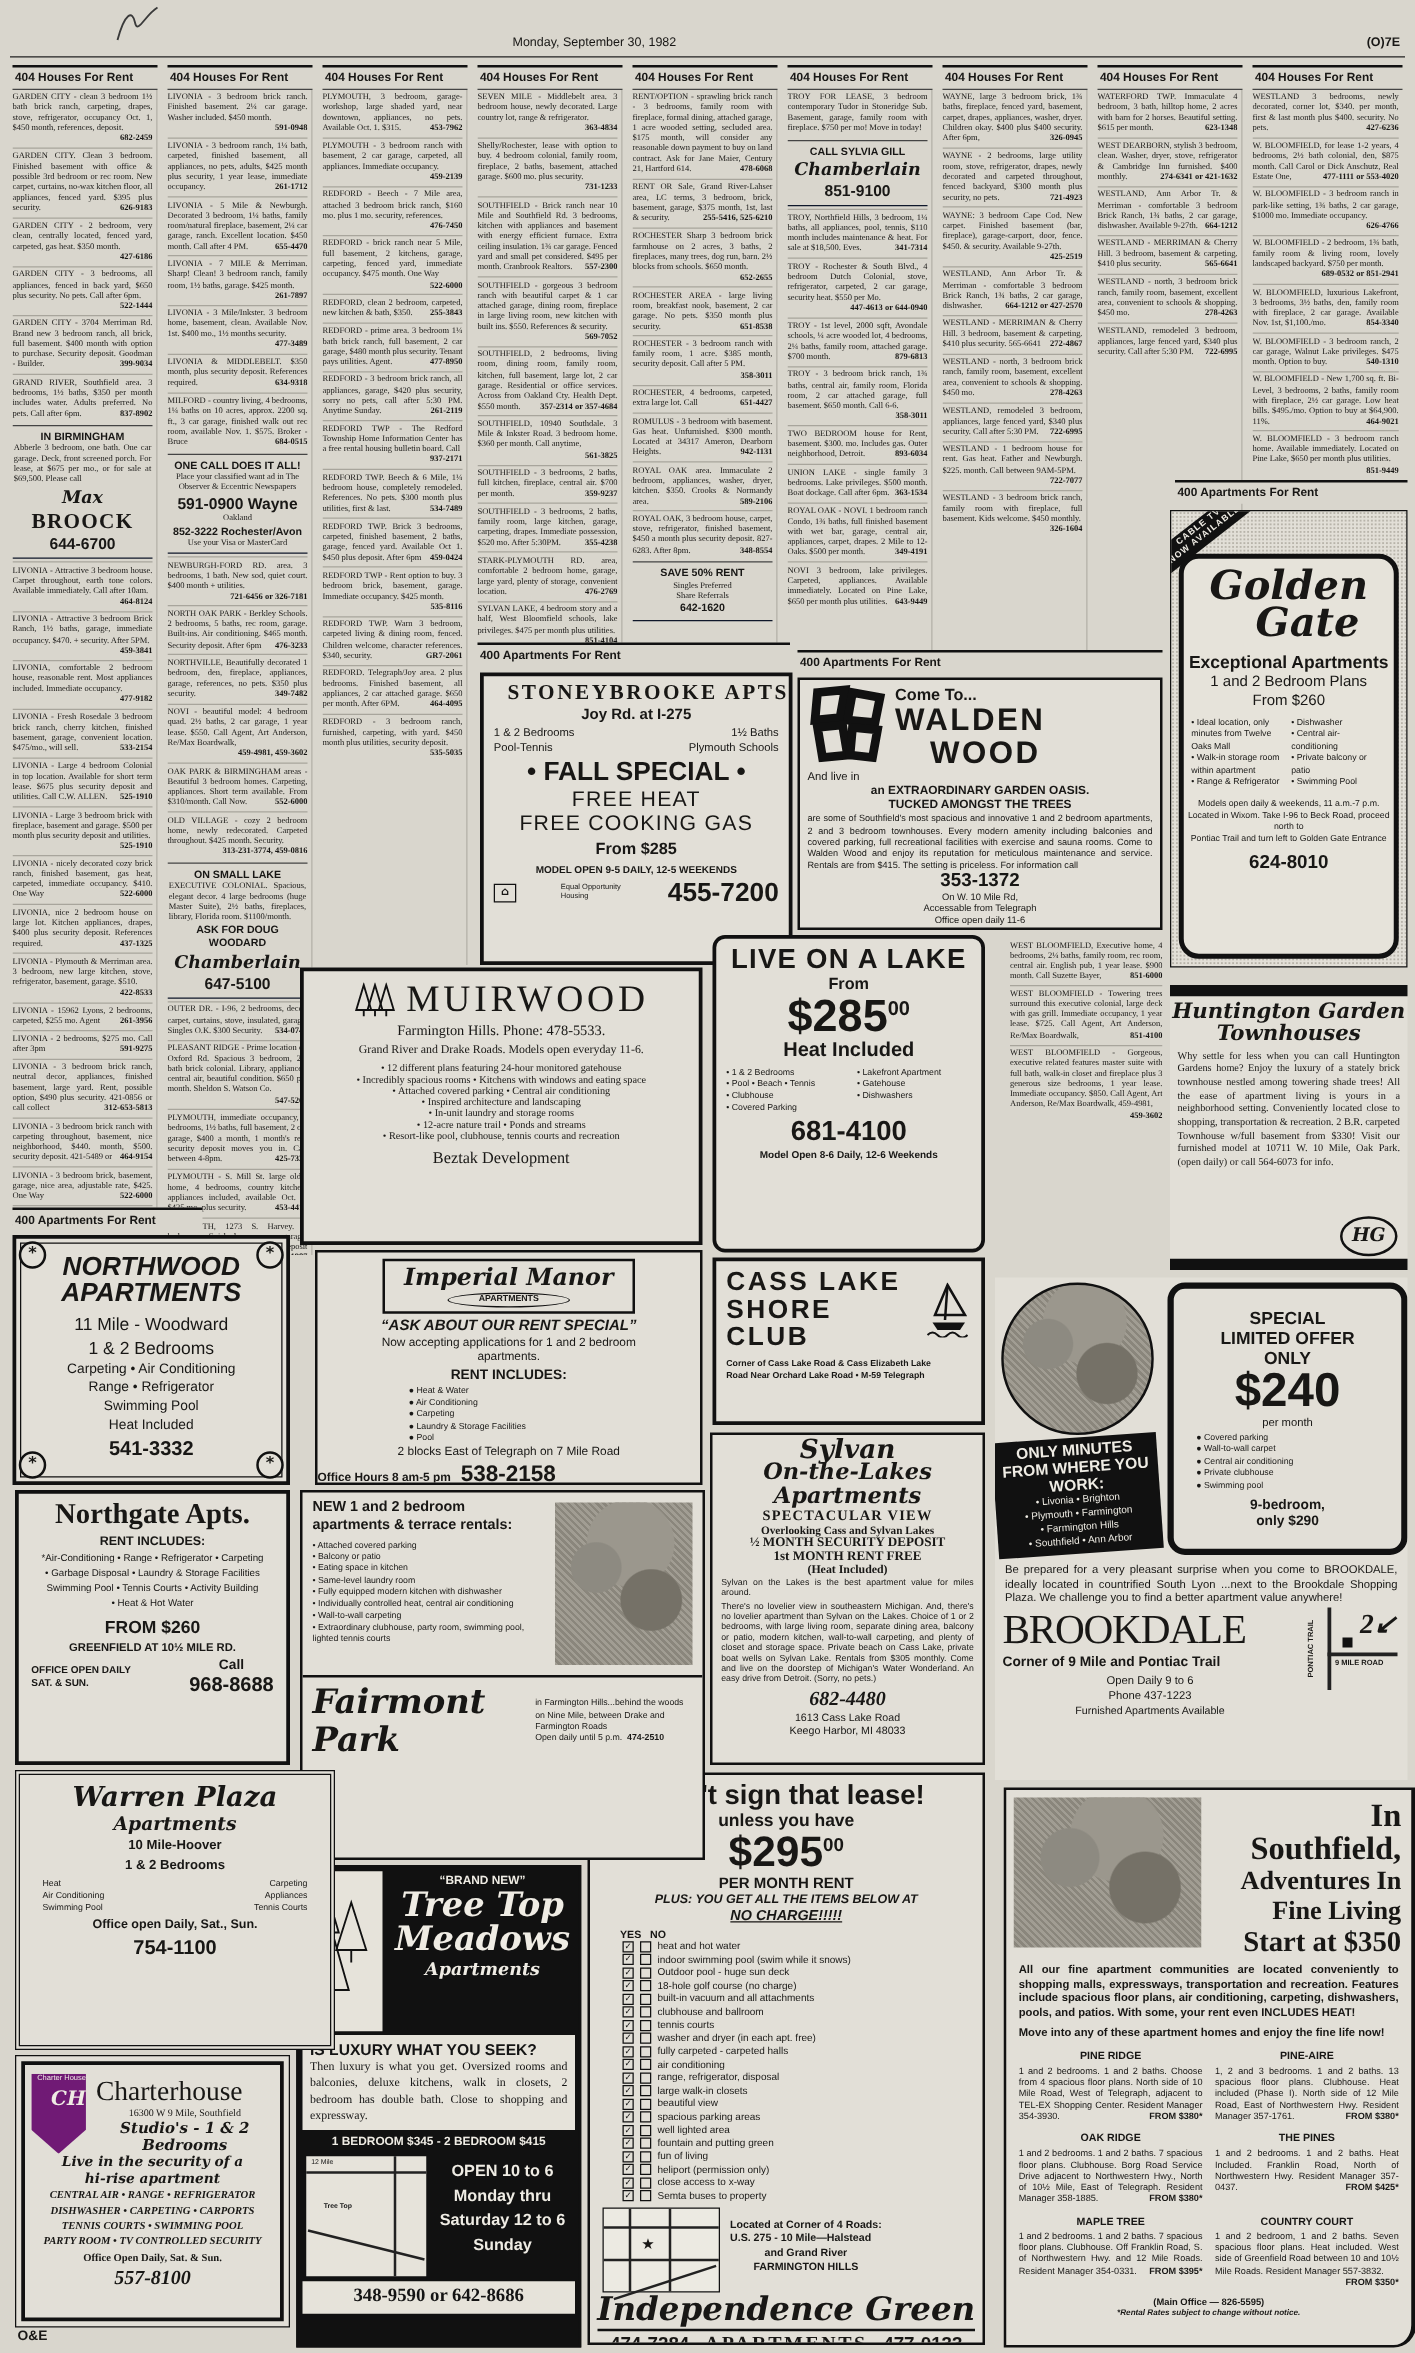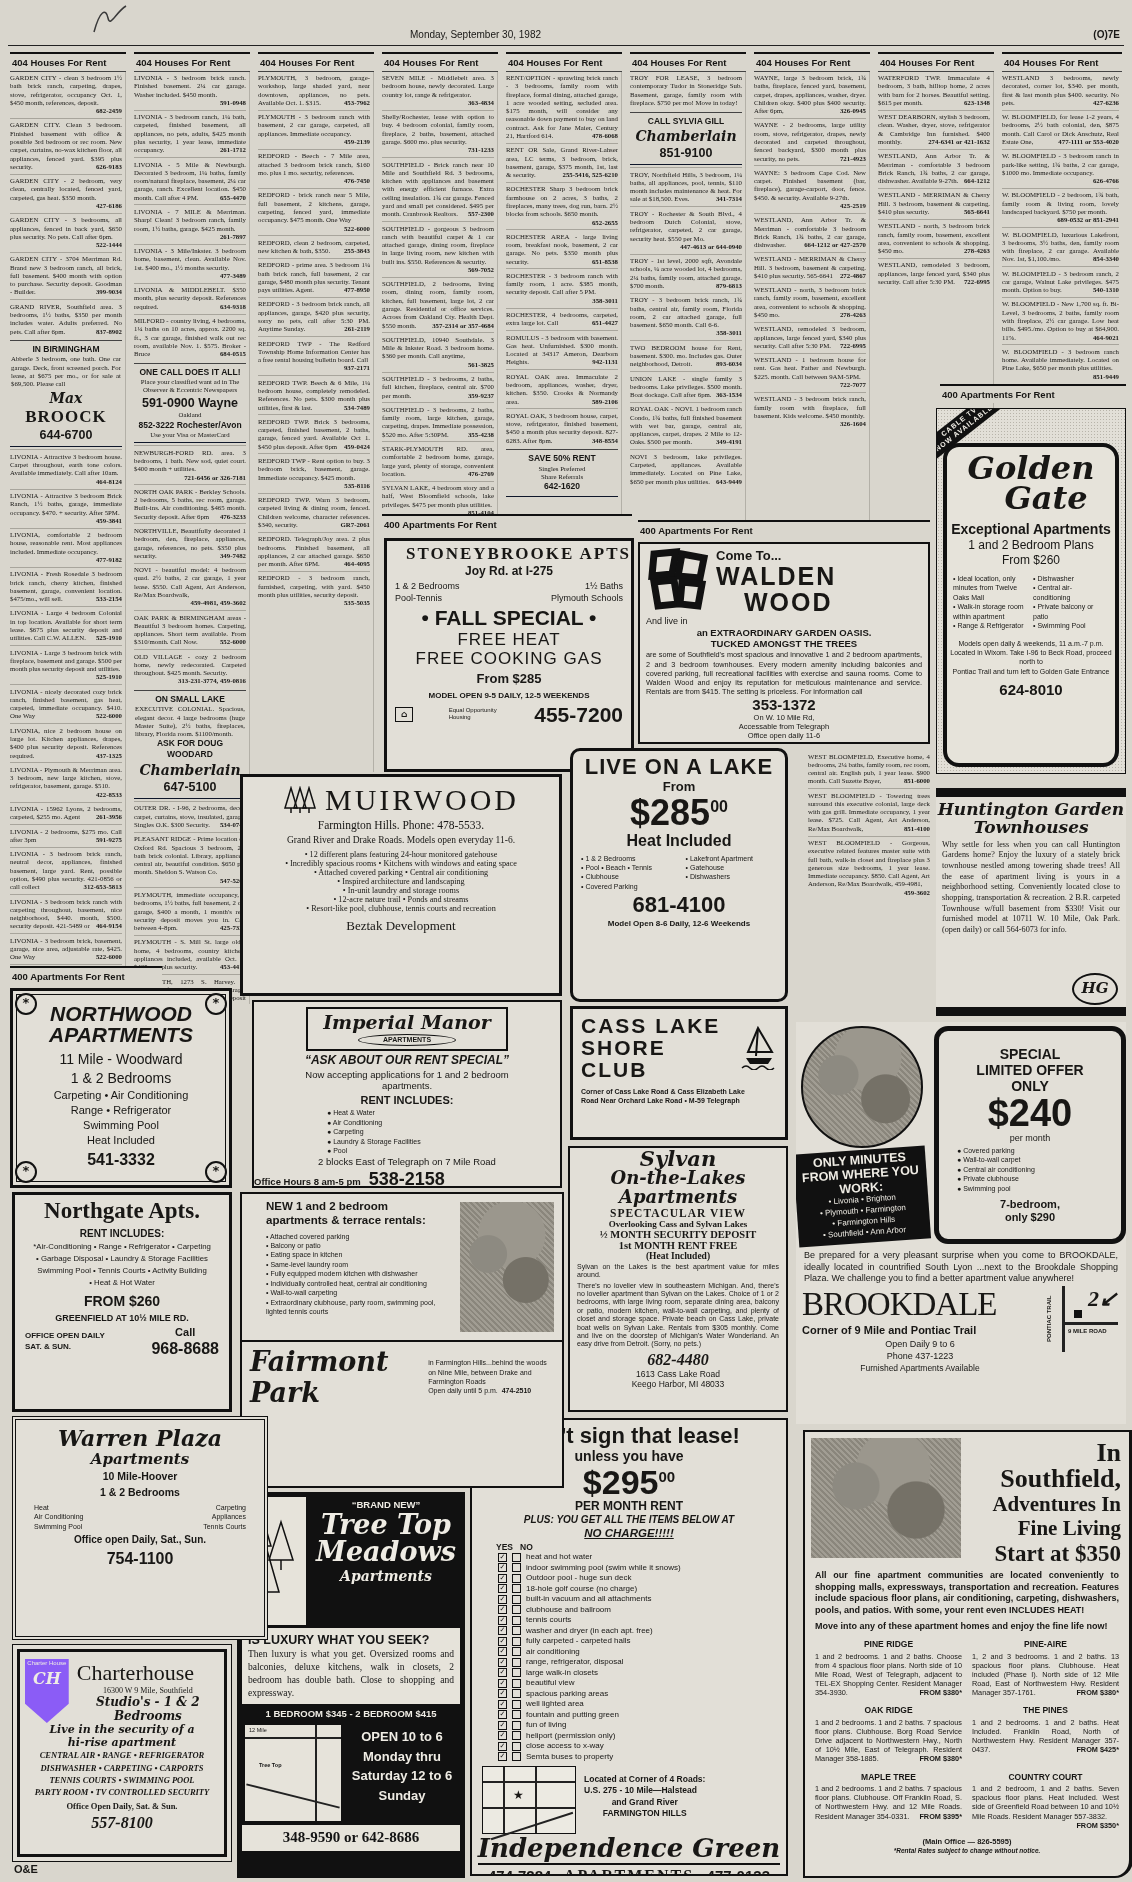--- a/index.html
+++ b/index.html
@@ -499,21 +499,21 @@
       <div class="c" style="font:bold 14px/1.15 'Liberation Sans'">ONLY</div>
       <div class="c" style="font:bold 38px/1 'Liberation Sans'">$240</div>
       <div class="c" style="font:9px/1.5 'Liberation Sans'">per month</div>
       <div style="font:bold 9.5px/1.5 'Liberation Sans';padding-left:12px">
           <div class="li">● Covered parking</div>
           <div class="li">● Wall-to-wall carpet</div>
           <div class="li">● Central air conditioning</div>
           <div class="li">● Private clubhouse</div>
           <div class="li">● Swimming pool</div>
         </div>
-      <div class="c" style="font:bold 11px/1.3 'Liberation Sans';margin-top:4px">7-bedroom,</div>
+      <div class="c" style="font:bold 11px/1.3 'Liberation Sans';margin-top:4px">9-bedroom,</div>
       <div class="c" style="font:bold 11px/1.2 'Liberation Sans'">only $290</div>
     </div>
   </div>
   <div style="font:9px/1.25 'Liberation Sans';padding:6px 8px 0;text-align:justify">Be prepared for a very pleasant surprise when you come to BROOKDALE, ideally located in countrified South Lyon ...next to the Brookdale Shopping Plaza. We challenge you to find a better apartment value anywhere!</div>
   <div style="display:flex;align-items:flex-start;gap:6px;padding:2px 6px">
     <div style="flex:1">
       <div class="serif" style="font-size:33px;letter-spacing:-1px">BROOKDALE</div>
       <div style="font:bold 11px/1.3 'Liberation Sans'">Corner of 9 Mile and Pontiac Trail</div>
       <div class="c" style="font:9px/1.4 'Liberation Sans'">Open Daily 9 to 6</div>
       <div class="c" style="font:9px/1.4 'Liberation Sans'">Phone 437-1223</div>
@@ -743,21 +743,21 @@
       <div class="abs" style="left:4px;top:3px;font:5.5px/1 'Liberation Sans';color:#141414">12 Mile</div>
       <div class="abs" style="left:14px;top:38px;font:bold 5.5px/1 'Liberation Sans';color:#141414">Tree Top</div>
     </div>
     <div style="flex:1;font:bold 13px/1.5 'Liberation Sans';text-align:center;padding-top:2px">OPEN 10 to 6 Monday thru Saturday 12 to 6 Sunday</div>
   </div>
   <div class="c serif" style="background:#e6e3da;color:#141414;margin:2px 3px;font-weight:bold;font-size:15px;line-height:1.7">348-9590 or 642-8686</div>
 </div>
 
 <div class="ad" style="left:240px;top:1192px;width:324px;height:296px">
   <div style="display:flex">
-    <div style="width:186px;padding:6px 0 0 24px">
+    <div style="width:186px;padding:6px 0 0 8px">
       <div style="font:bold 11.5px/1.2 'Liberation Sans'">NEW 1 and 2 bedroom</div>
       <div style="font:bold 11.5px/1.2 'Liberation Sans'">apartments &amp; terrace rentals:</div>
       <div style="font:8.5px/1.5 'Liberation Sans';padding-top:4px">
           <div class="li">• Attached covered parking</div>
           <div class="li">• Balcony or patio</div>
           <div class="li">• Eating space in kitchen</div>
           <div class="li">• Same-level laundry room</div>
           <div class="li">• Fully equipped modern kitchen with dishwasher</div>
           <div class="li">• Individually controlled heat, central air conditioning</div>
           <div class="li">• Wall-to-wall carpeting</div>
@@ -815,21 +815,21 @@
         <div class="li">Appliances</div>
         <div class="li">Tennis Courts</div>
       </div>
   </div>
   <div class="c" style="font:bold 10px/1.8 'Liberation Sans'">Office open Daily, Sat., Sun.</div>
   <div class="c" style="font:bold 16px/1.2 'Liberation Sans'">754-1100</div>
 </div>
 
 <div class="ad" style="left:12px;top:1644px;width:220px;height:218px;border:1px solid #111;outline:3px solid #111;outline-offset:-8px">
   <div style="display:flex;gap:8px;padding:14px 12px 0;align-items:center">
-    <div style="width:54px;height:64px;background:#8b5cf6;color:#efece4;text-align:center;clip-path:polygon(0 0,100% 0,100% 70%,50% 100%,0 70%)">
+    <div style="width:54px;height:64px;background:#701a75;color:#efece4;text-align:right;clip-path:polygon(0 0,100% 0,100% 70%,50% 100%,0 70%)">
       <div style="font:6px/1.6 'Liberation Sans'">Charter House</div>
       <div class="script" style="font-size:16px">CH</div>
     </div>
     <div>
       <div class="serif" style="font-size:22px">Charterhouse</div>
       <div class="c serif" style="font-size:8px">16300 W 9 Mile, Southfield</div>
       <div class="c script" style="font-size:12px">Studio's - 1 &amp; 2 Bedrooms</div>
     </div>
   </div>
   <div class="c script" style="font-size:11px;line-height:1.2">Live in the security of a</div>

